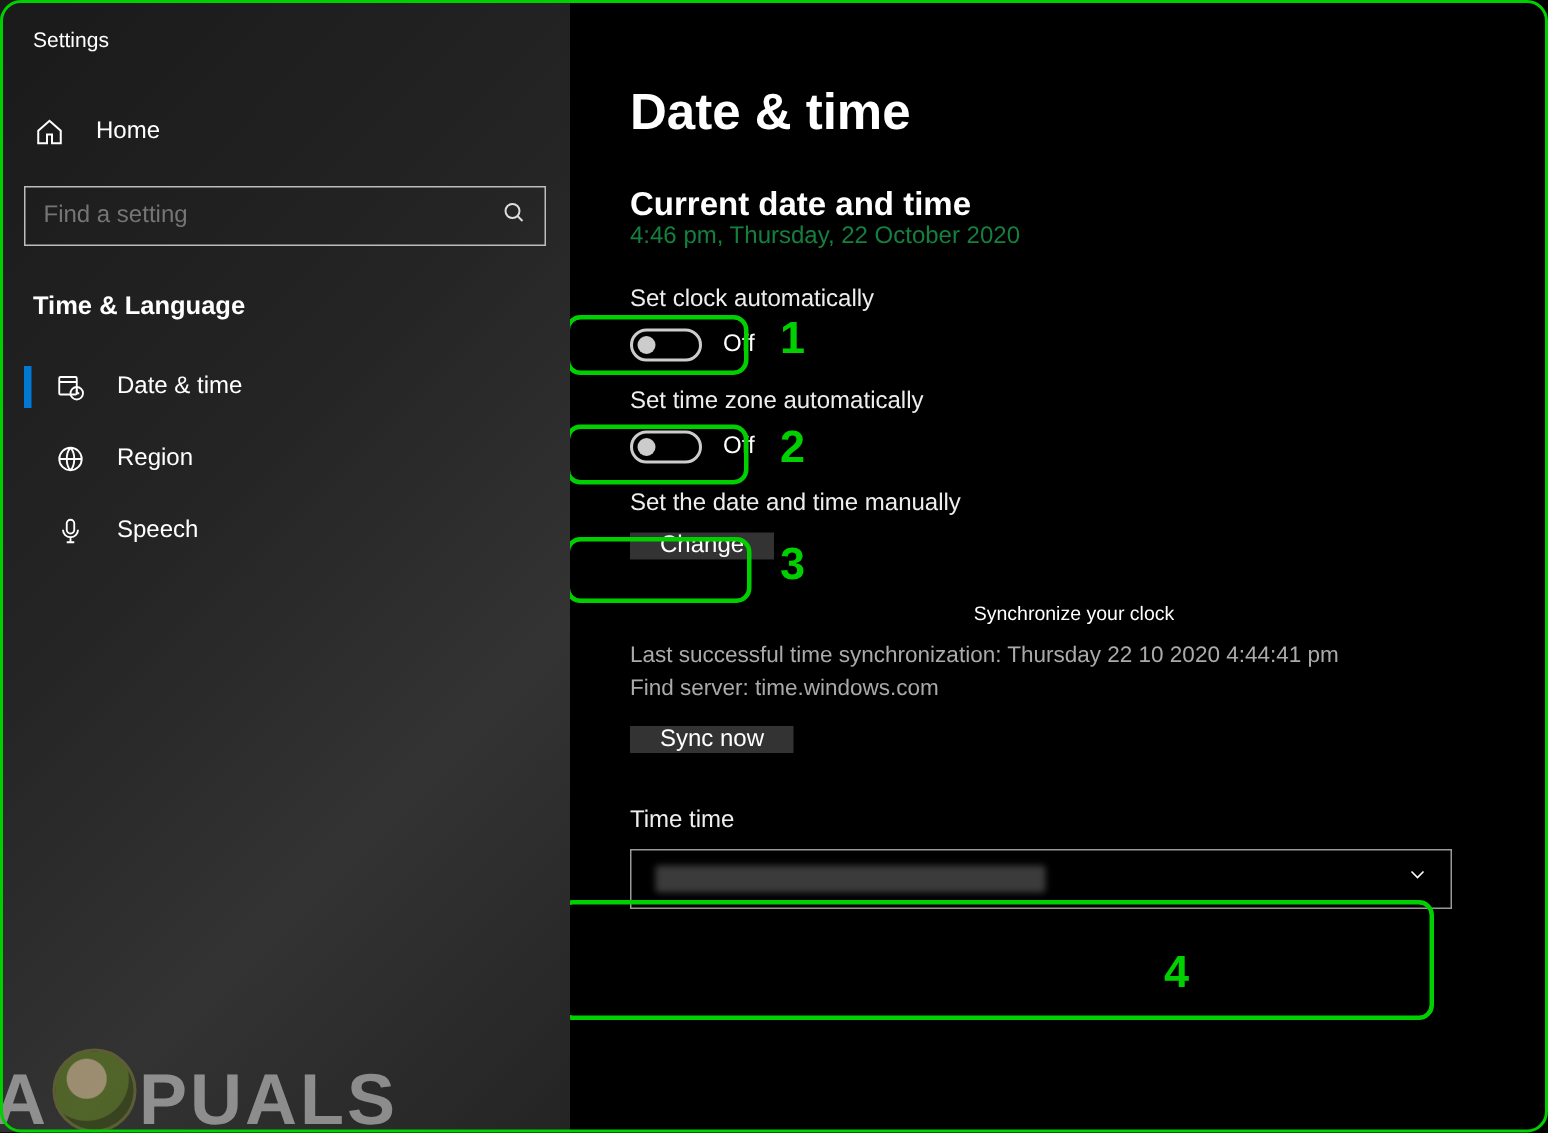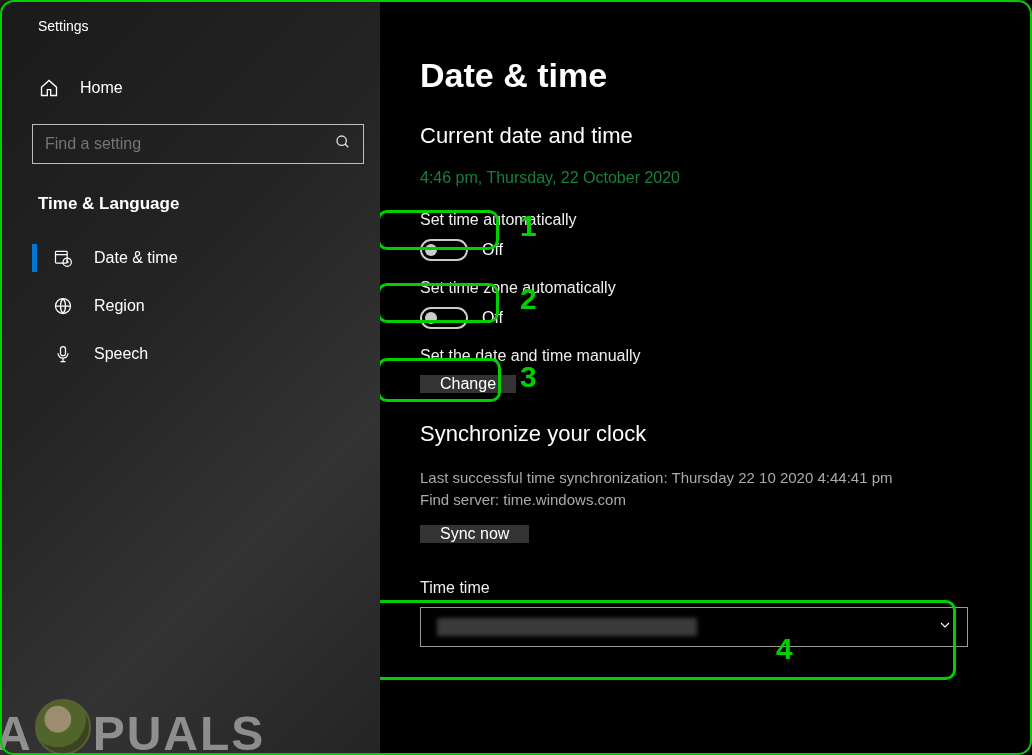--- a/index.html
+++ b/index.html
@@ -1,48 +1,48 @@
 <!DOCTYPE html>
 <html><head>
 <meta charset="utf-8">
 <style>
   * { box-sizing: border-box; margin: 0; padding: 0; }
   html, body { width: 1032px; height: 755px; background: #000; font-family: "Segoe UI", Arial, sans-serif; color: #fff; overflow: hidden; }
   .app { display: flex; width: 100%; height: 100%; }
-  .sidebar { width: 380px; height: 100%; background: linear-gradient(135deg, #1a1a1a 0%, #242424 40%, #333 70%, #242424 100%); padding: 18px 16px 10px 32px; position: relative; }
+  .sidebar { width: 380px; height: 100%; background: linear-gradient(135deg, #1a1a1a 0%, #242424 40%, #333 70%, #242424 100%); padding: 18px 16px 10px 16px; position: relative; }
   .sidebar .title { font-size: 14px; font-weight: 400; color: #fff; margin-bottom: 34px; margin-left: 6px; }
   .nav-row { display: flex; align-items: center; gap: 20px; padding: 10px 6px; margin-bottom: 4px; cursor: pointer; }
   .nav-row .ico { width: 22px; display: inline-flex; justify-content: center; }
   .nav-row .lbl { font-size: 16px; }
   .home-row { margin-bottom: 16px; }
   .search-wrap { display: flex; align-items: center; border: 1px solid #bdbdbd; height: 40px; padding: 0 12px; margin: 0 0 22px 0; gap: 32px; }
   .search-wrap input { flex: 1; background: transparent; border: none; outline: none; color: #ddd; font-size: 16px; }
   .search-wrap .sico { color: #ddd; }
   .category { font-size: 17px; font-weight: 700; color: #fff; padding: 8px 6px 20px 6px; }
   .sub-row { display: flex; align-items: center; gap: 20px; padding: 14px 6px 14px 20px; cursor: pointer; position: relative; }
   .sub-row .ico { width: 22px; display: inline-flex; justify-content: center; }
   .sub-row .lbl { font-size: 16px; }
   .sub-row.selected::before { content: ""; position: absolute; left: 0; top: 10px; bottom: 10px; width: 5px; background: #0078d4; }
   .watermark { position: absolute; left: -4px; bottom: -6px; display: flex; align-items: flex-end; opacity: 0.55; }
   .watermark .wm-l { font-size: 48px; font-weight: 700; color: #ddd; letter-spacing: 2px; }
   .watermark .wm-r { font-size: 48px; font-weight: 700; color: #ddd; letter-spacing: 2px; }
   .watermark .wm-img { width: 56px; height: 56px; border-radius: 50%; background: radial-gradient(circle at 40% 35%, #f4d9a6 0 28%, #6b8e23 30% 60%, #3d5512 62% 100%); margin: 0 2px 6px 2px; border: 2px solid #80803a; }
 
   .main { flex: 1; height: 100%; background: #000; padding: 56px 20px 0 40px; position: relative; overflow: hidden; }
   h1 { font-size: 34px; font-weight: 600; margin-bottom: 28px; }
-  h2 { font-size: 22px; font-weight: 400; margin-bottom: 20px; }
+  h2 { font-size: 22px; font-weight: 700; }
   .cur-time { font-size: 16px; color: #15803d; margin-bottom: 24px; }
   .setting-lbl { font-size: 16px; color: #eee; margin-bottom: 10px; }
   .toggle-row { display: flex; align-items: center; gap: 14px; margin-bottom: 18px; }
   .toggle { width: 48px; height: 22px; border: 2px solid #ccc; border-radius: 11px; position: relative; cursor: pointer; }
   .toggle .knob { position: absolute; width: 12px; height: 12px; background: #ccc; border-radius: 50%; top: 3px; left: 3px; }
   .toggle-state { font-size: 16px; }
   .btn { display: inline-block; background: #333; color: #fff; font-size: 16px; padding: 0 20px; border: none; cursor: pointer; }
   .sync-block { margin-top: 28px; }
-  .sync-head { font-size: 22px; margin-bottom: 20px; }
+  .sync-head { font-size: 13px; margin-bottom: 10px; text-align: center; }
   .sync-detail { font-size: 15px; color: #aaa; line-height: 1.45; margin-bottom: 14px; }
   .tz-block { margin-top: 36px; }
   .tz-select { display: flex; align-items: center; justify-content: space-between; border: 1px solid #999; padding: 6px 14px 6px 16px; height: 40px; cursor: pointer; width: 548px; }
   .tz-select .tz-text { width: 260px; height: 18px; background: #3b3b3b; border-radius: 2px; filter: blur(2px); }
   .tz-select .chev { color: #fff; }
 
   
   .anno { position: absolute; border: 3px solid #00d000; border-radius: 10px; pointer-events: none; }
   .anno-num { position: absolute; color: #00d000; font-size: 30px; font-weight: 700; pointer-events: none; }
   .outer-border { position: absolute; inset: 0; border: 2px solid #00d000; border-radius: 14px; pointer-events: none; }
@@ -114,21 +114,21 @@
       <span class="wm-img"></span>
       <span class="wm-r">PUALS</span>
     </div>
   </div>
 
   <div class="main">
     <h1>Date &amp; time</h1>
     <h2>Current date and time</h2>
     <div class="cur-time">4:46 pm, Thursday, 22 October 2020</div>
 
-    <div class="setting-lbl">Set time automatically</div>
+    <div class="setting-lbl">Set clock automatically</div>
     <div class="toggle-row">
       <div class="toggle">
           <div class="knob"></div>
         </div>
       <span class="toggle-state">Off</span>
     </div>
 
     <div class="setting-lbl">Set time zone automatically</div>
     <div class="toggle-row">
       <div class="toggle">

